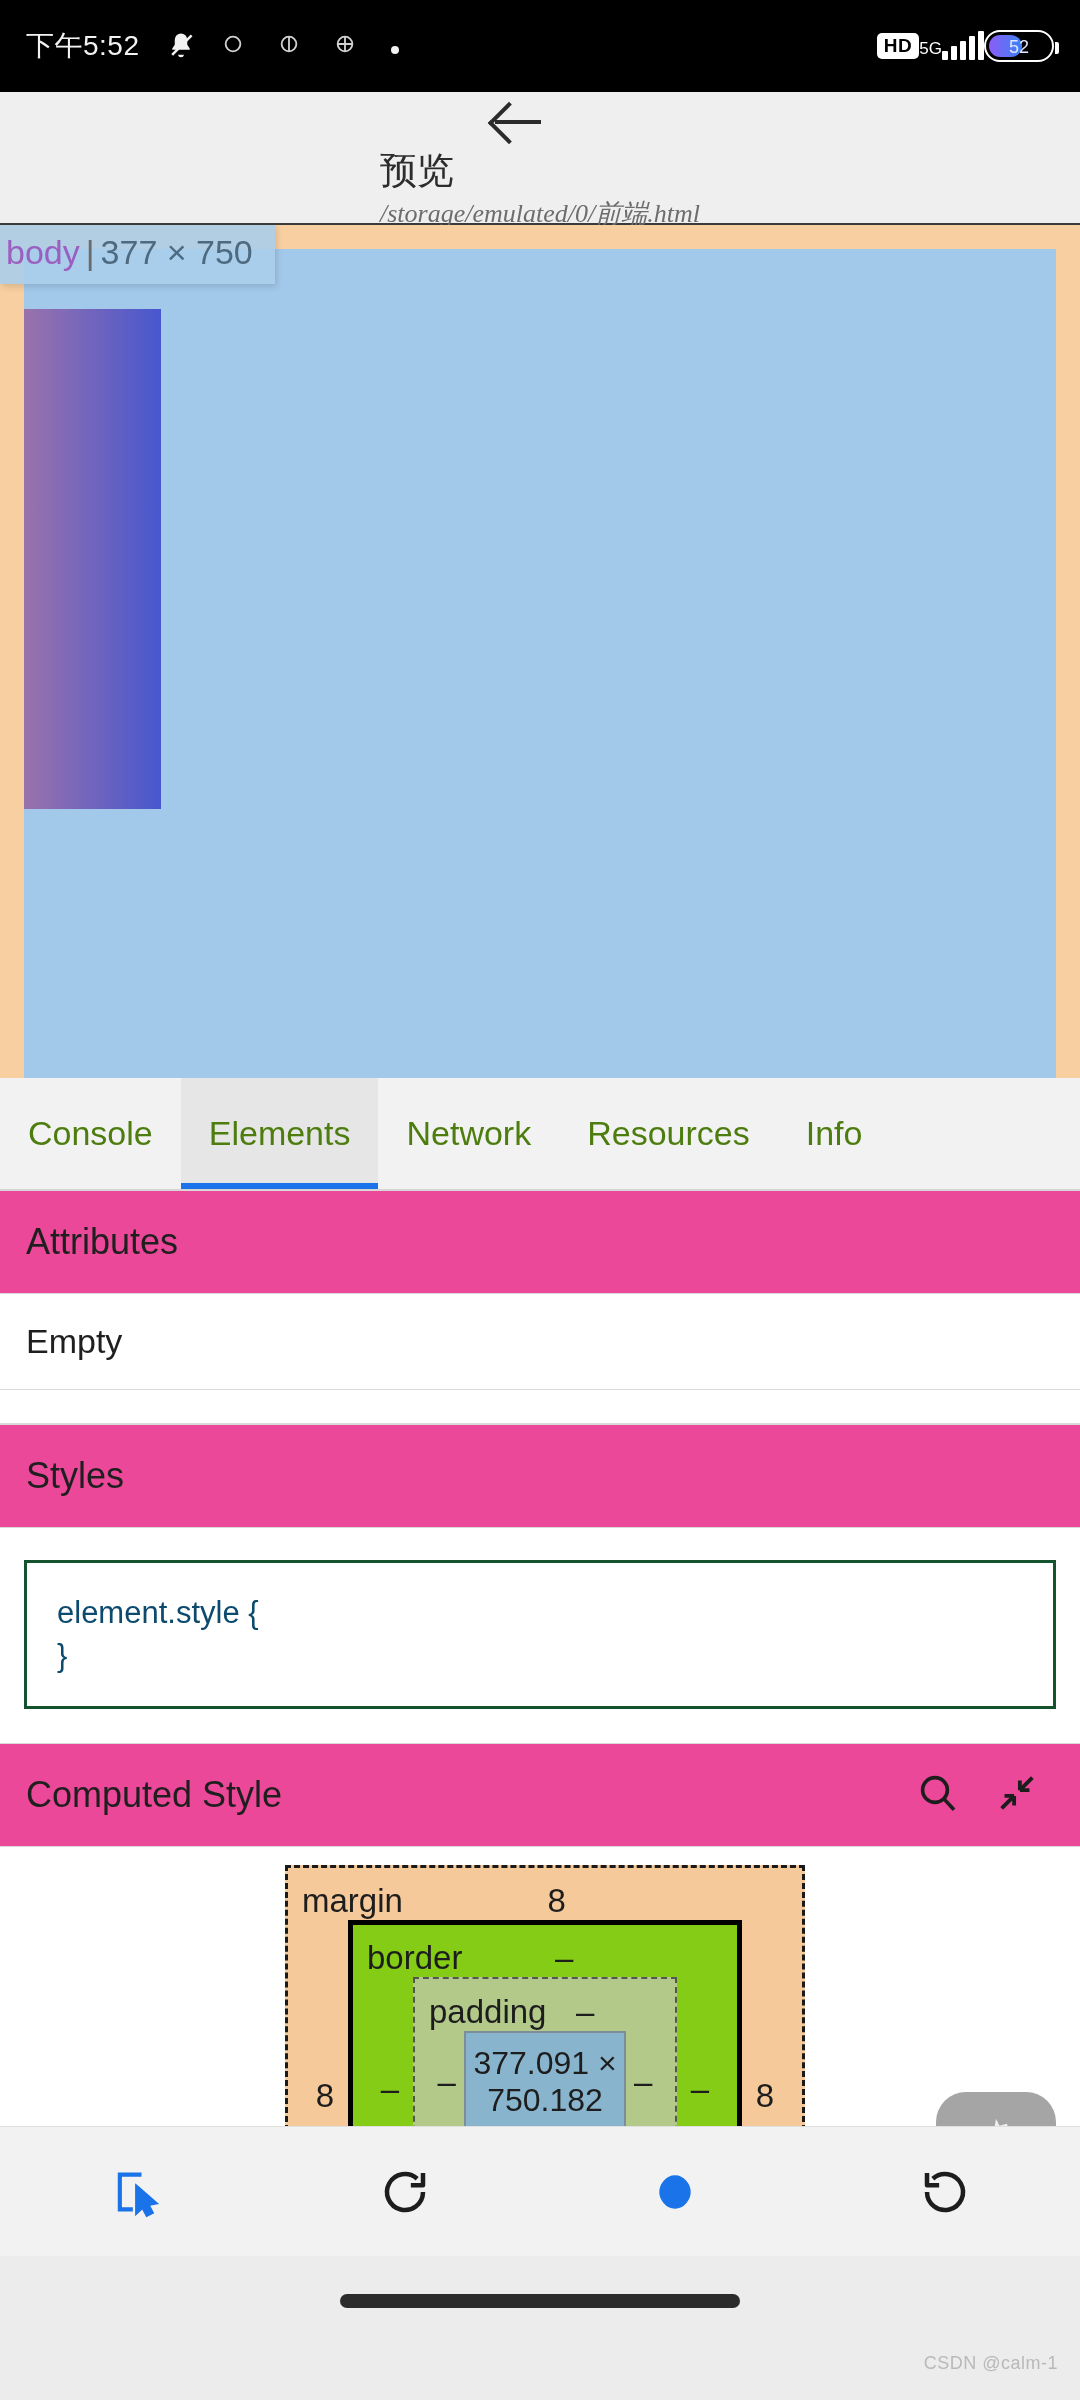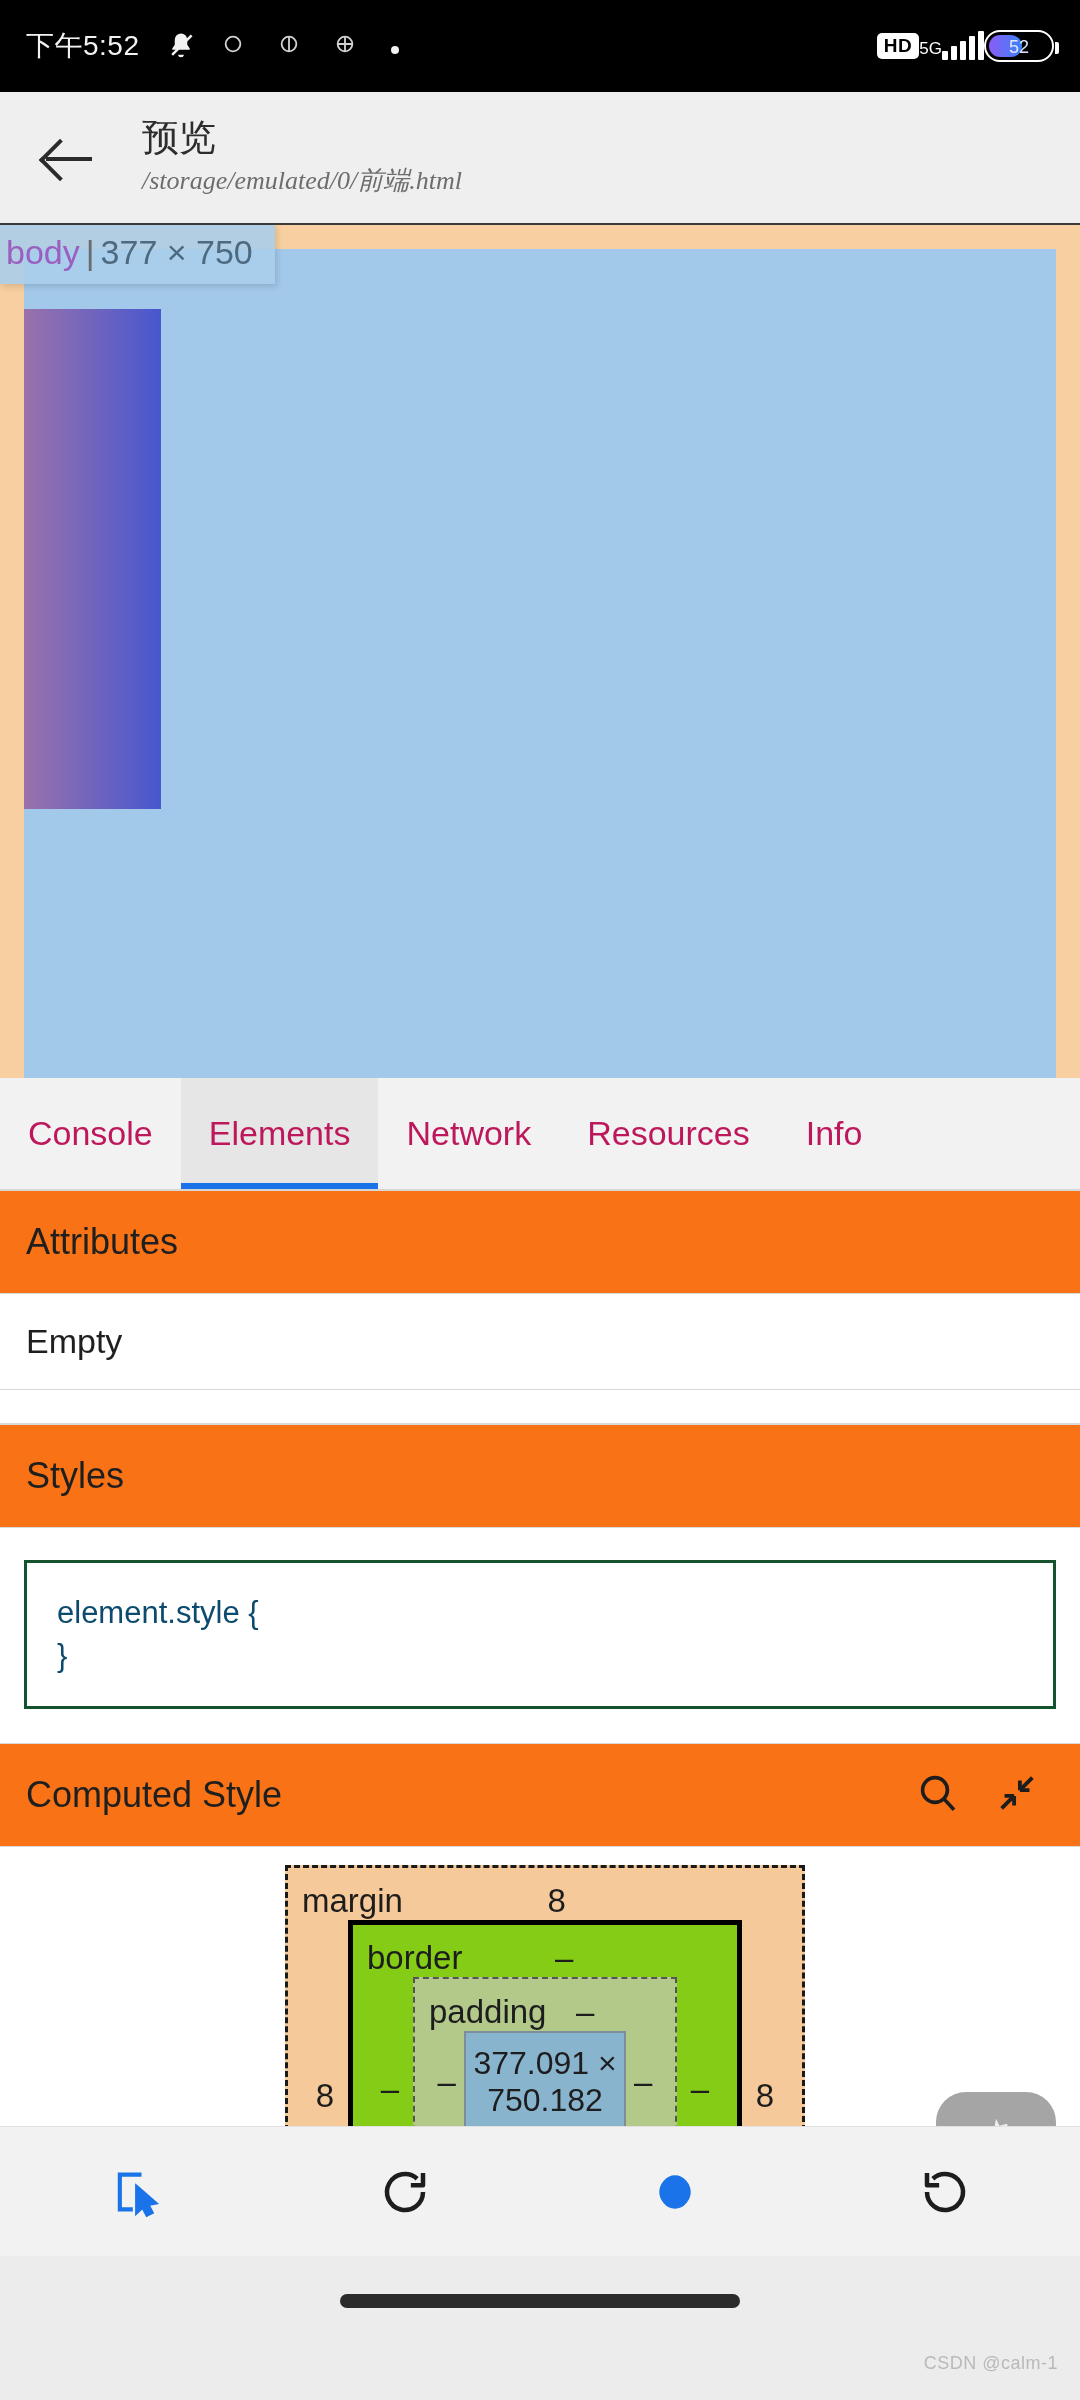--- a/index.html
+++ b/index.html
@@ -49,20 +49,21 @@
   .batt-num{
     position:absolute; left:0; right:0; text-align:center; font-size:18px;
     color:#dfe6ff; line-height:32px; top:-1px;
   }
 
   
   .appbar{
     position:absolute; left:0; top:92px; width:1080px; height:133px;
     background:#efefef; display:flex; align-items:center; padding:0 40px;
     border-bottom:2px solid #3a3a3a;
+    flex-direction:column;
   }
   .back-arrow{ width:58px; height:58px; position:relative; flex:0 0 auto; margin-right:44px;}
   .back-arrow:before{
     content:""; position:absolute; left:6px; top:28px; width:46px; height:4px; background:#2b2b2b;
   }
   .back-arrow:after{
     content:""; position:absolute; left:5px; top:16px; width:26px; height:26px;
     border-left:4px solid #2b2b2b; border-bottom:4px solid #2b2b2b;
     transform:rotate(45deg);
   }
@@ -101,30 +102,30 @@
   .devtools{
     position:absolute; left:0; top:1078px; width:1080px; height:1248px;
     background:#ffffff;
   }
   .tabs{
     display:flex; align-items:stretch; height:112px; background:#f2f2f2;
     border-bottom:1px solid #d4d4d4;
   }
   .tab{
     display:flex; align-items:center; padding:4px 28px; font-size:34px;
-    color:#be185d; position:relative; white-space:nowrap;
+    color:#4d7c0f; position:relative; white-space:nowrap;
   }
   .tab.active{ background:#e6e6e6; }
   .tab.active:after{
     content:""; position:absolute; left:0; right:0; bottom:0; height:6px; background:#1a73e8;
   }
 
   .sect-head{
     height:104px; display:flex; align-items:center; justify-content:space-between;
-    padding:0 26px; background:#f97316; border-bottom:1px solid #d9d9d9;
+    padding:0 26px; background:#ec4899; border-bottom:1px solid #d9d9d9;
     border-top:1px solid #d9d9d9;
   }
   .sect-head .title{ font-size:36px; color:#1f1f1f; }
   .sect-icons{ display:flex; align-items:center; gap:32px; padding-right:14px;}
 
   .row-value{
     height:96px; display:flex; align-items:center; padding:0 26px;
     font-size:34px; color:#1f1f1f; background:#fff; border-bottom:1px solid #d9d9d9;
   }
   .gap-row{ height:34px; background:#fff; border-bottom:1px solid #d9d9d9; }

